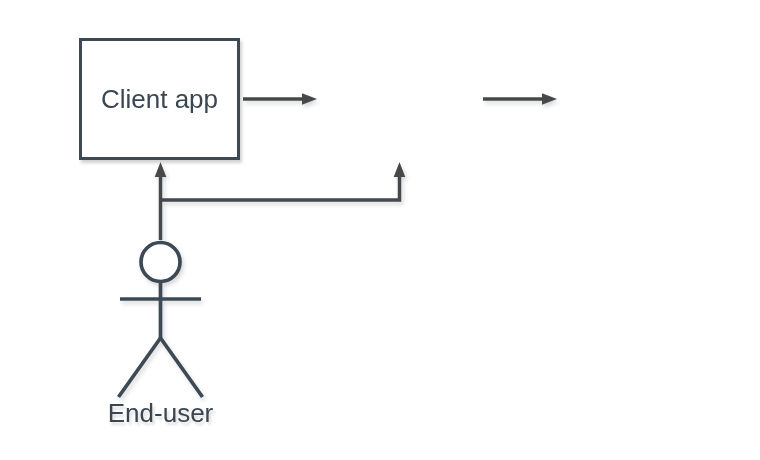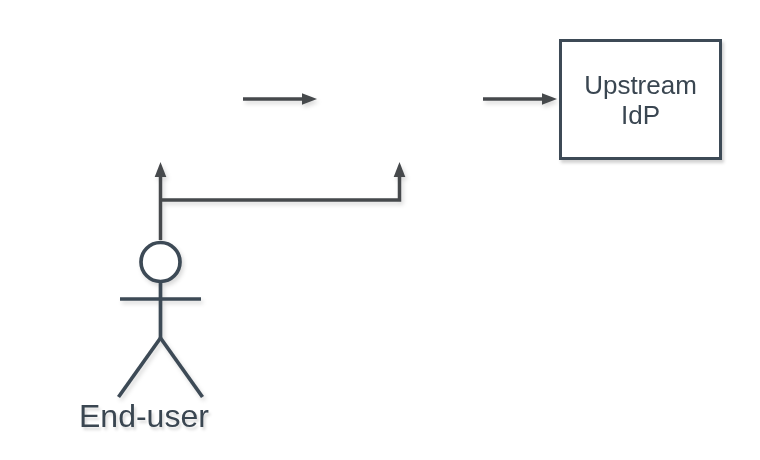--- a/index.html
+++ b/index.html
@@ -58,36 +58,36 @@
     stroke: var(--shape-stroke);
     stroke-width: 3.7;
     fill: none;
   }
   .figure-head { fill: var(--shape-fill); }
   .actor-label {
     position: absolute;
     left: 79px;
     top: 398px;
     width: 163px;
-    text-align: left;
-    font-size: 32px;
+    text-align: center;
+    font-size: 26px;
     color: var(--text-color);
     text-shadow: 2px 3px 3px rgba(0,0,0,0.15);
   }
 </style>
 </head>
 <body>
 
 <div class="canvas">
 
+  <div class="node node-client">
+    <span class="node-label">Client app</span>
+  </div>
 
 
-  <div class="node node-upstream">
-    <span class="node-label">Upstream IdP</span>
-  </div>
 
   <svg class="overlay" width="760" height="460" viewBox="0 0 760 460">
 
     <g>
       <line class="connector" x1="243" y1="99" x2="304" y2="99"></line>
       <polygon class="connector-head" points="317,99 302,93.2 302,104.8"></polygon>
     </g>
 
     <g>
       <line class="connector" x1="483" y1="99" x2="544" y2="99"></line>

